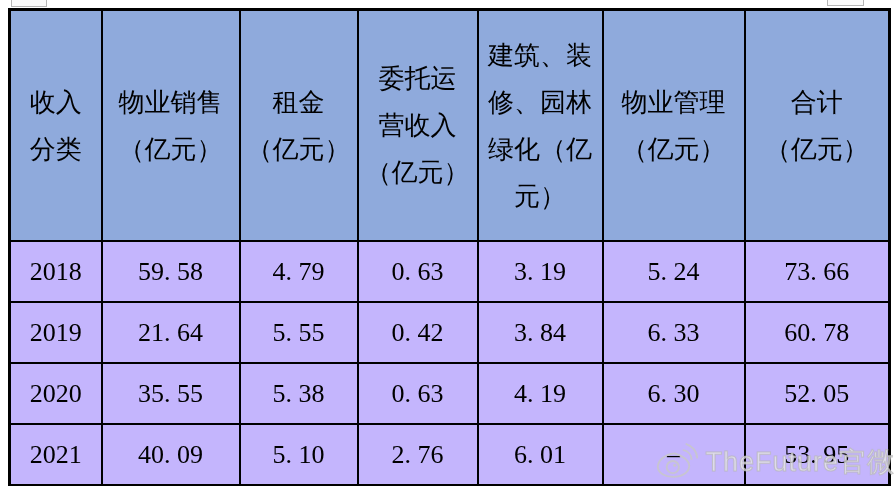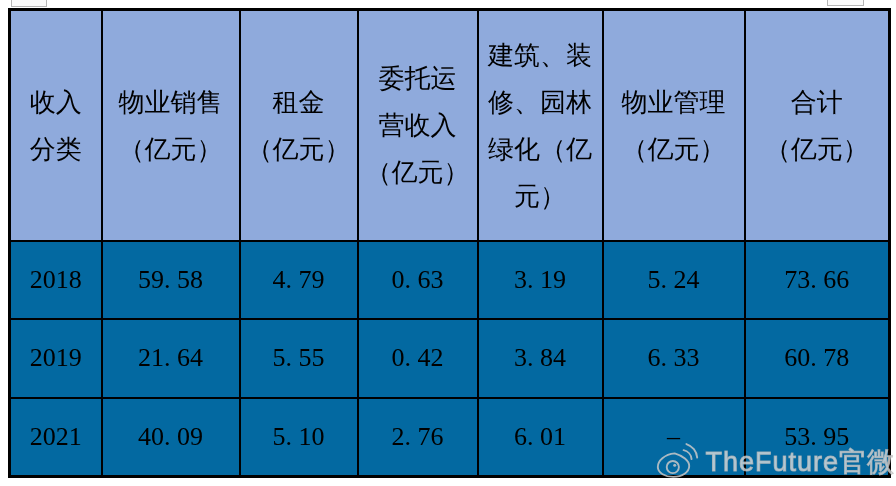--- a/index.html
+++ b/index.html
@@ -33,21 +33,21 @@
   .revenue thead th{
     background:#8FAADC;
     font-size:26px;
     line-height:47px;
     white-space:pre-line;
     height:229px;
   }
   .revenue tbody td{
     font-size:26px;
     height:59px;
-    background:#0369a1;
+    background:#c4b5fd;
   }
   .c0{width:92px;} .c1{width:138px;} .c2{width:118px;}
   .c3{width:120px;} .c4{width:125px;} .c5{width:142px;} .c6{width:145px;}
 
   
   .watermark{
     position:absolute;right:1px;bottom:3px;
     display:flex;align-items:center;gap:5px;
     pointer-events:none;
   }
@@ -112,20 +112,29 @@
       <tr>
         <td>2019</td>
         <td>21. 64</td>
         <td>5. 55</td>
         <td>0. 42</td>
         <td>3. 84</td>
         <td>6. 33</td>
         <td>60. 78</td>
       </tr>
       <tr>
+        <td>2020</td>
+        <td>35. 55</td>
+        <td>5. 38</td>
+        <td>0. 63</td>
+        <td>4. 19</td>
+        <td>6. 30</td>
+        <td>52. 05</td>
+      </tr>
+      <tr>
         <td>2021</td>
         <td>40. 09</td>
         <td>5. 10</td>
         <td>2. 76</td>
         <td>6. 01</td>
         <td>–</td>
         <td>53. 95</td>
       </tr>
     </tbody>
   </table>

